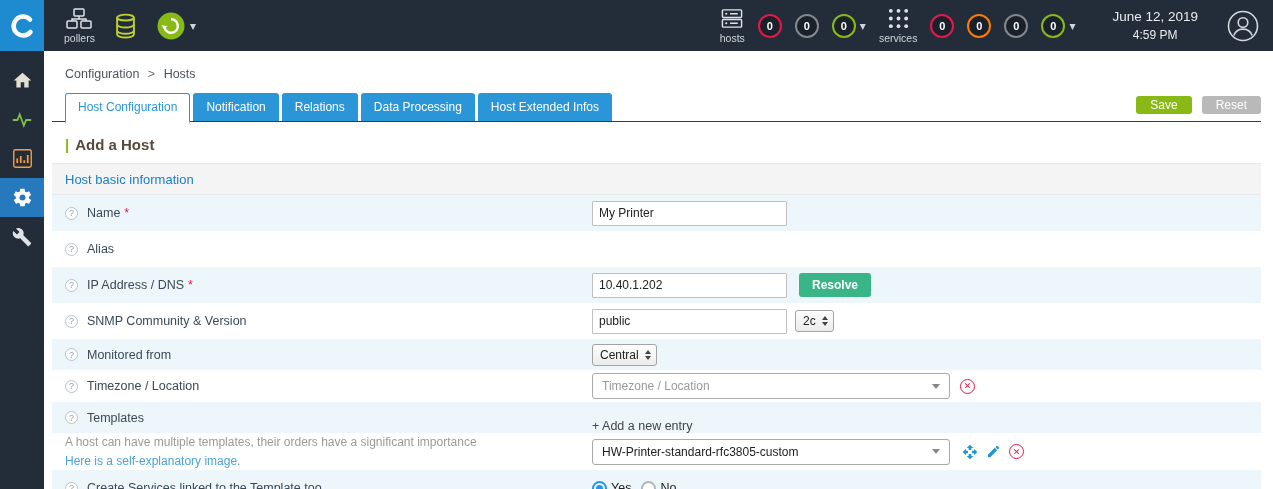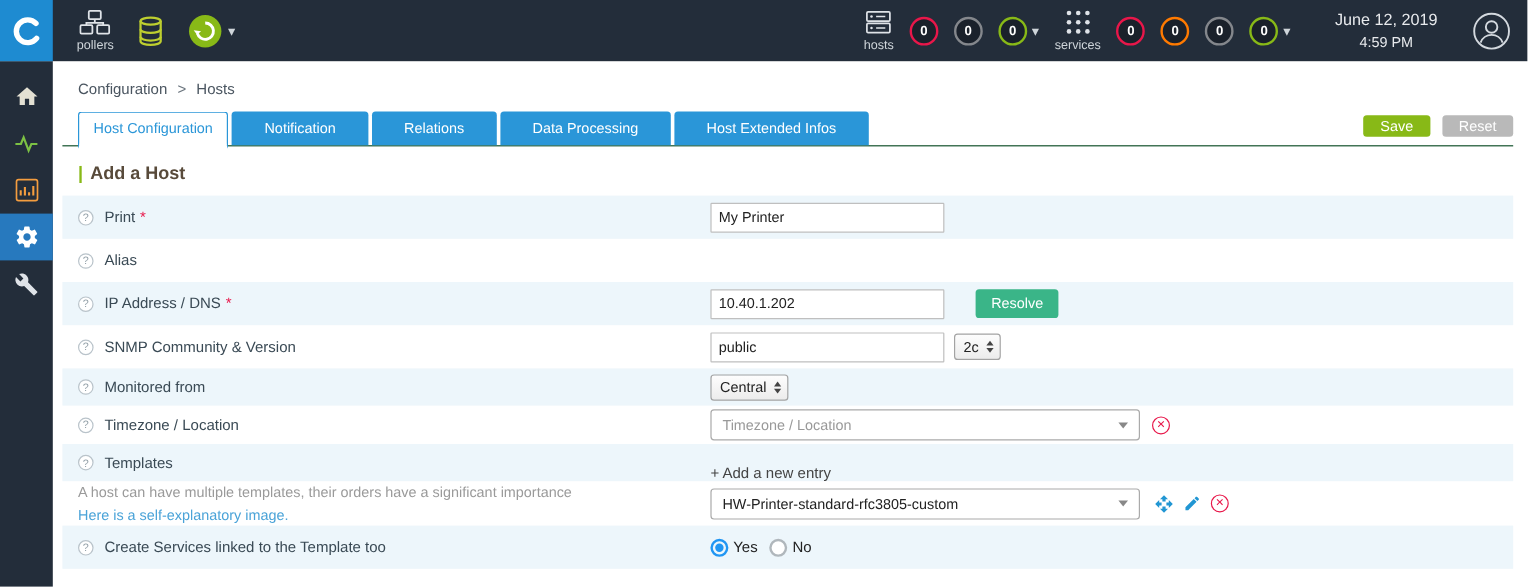--- a/index.html
+++ b/index.html
@@ -45,21 +45,21 @@
   .breadcrumb { padding: 16px 0 0 13px; font-size: 12.5px; color: #4a5560; }
   .breadcrumb .sep { margin: 0 5px; color: #6b757e; }
   .breadcrumb .bc { cursor: pointer; }
   
   .tabbar {
     margin-top: 12px; padding-left: 13px; display: flex; align-items: flex-end;
     border-bottom: 1px solid #14532d;
   }
   .tabs { display: flex; gap: 3px; }
   .tab {
-    background: #2a96d8; color: #fff; font-size: 12px; padding: 7px 27px;
+    background: #2a96d8; color: #fff; font-size: 12px; padding: 7px 13px;
     border-radius: 3px 3px 0 0; cursor: pointer; white-space: nowrap;
   }
   .tab.active {
     background: #fff; color: #2a96d8;
     border: 1px solid #2a96d8; border-bottom: 3px solid #fff;
     margin-bottom: -3px; padding: 6px 12px 7px;
   }
   .tab-actions { margin-left: auto; display: flex; gap: 10px; padding-bottom: 7px; }
   .btn { border: none; color: #fff; font-size: 12px; padding: 2px 14px; border-radius: 3px; cursor: pointer; font-family: inherit; }
   .btn.save { background: #88b917; }
@@ -82,21 +82,21 @@
   .helpq {
     width: 13px; height: 13px; border: 1px solid #b9c3ca; border-radius: 50%;
     color: #93a0a8; font-size: 9px; display: flex; align-items: center;
     justify-content: center; flex: none; cursor: pointer; background: #fff;
   }
   .req { color: #e8174a; margin-left: 2px; }
   .tinput {
     width: 195px; height: 25px; border: 1px solid #bfbfbf; border-radius: 1px;
     padding: 0 6px; font-size: 12px; color: #222; font-family: inherit; background: #fff;
   }
-  .btn.resolve { background: #3ab588; margin-left: 26px; padding: 5px 13px; font-size: 12px; }
+  .btn.resolve { background: #3ab588; margin-left: 12px; padding: 5px 13px; font-size: 12px; font-weight: bold; }
   .mini-select {
     margin-left: 8px; border: 1px solid #a3a3a3; border-radius: 3px;
     background: linear-gradient(#fdfdfd, #ececec); padding: 3px 5px 3px 7px;
     font-size: 12px; color: #222; display: inline-flex; align-items: center; gap: 6px; cursor: pointer;
   }
   .mini-select.first { margin-left: 0; }
   .updown { display: inline-flex; flex-direction: column; gap: 2px; }
   .updown .up { width: 0; height: 0; border-left: 3.5px solid transparent; border-right: 3.5px solid transparent; border-bottom: 4px solid #444; }
   .updown .dn { width: 0; height: 0; border-left: 3.5px solid transparent; border-right: 3.5px solid transparent; border-top: 4px solid #444; }
   .s2 {
@@ -278,25 +278,28 @@
       <div class="tab-actions">
         <button class="btn save">Save</button>
         <button class="btn reset">Reset</button>
       </div>
     </div>
 
     <div class="page-title">
       <span class="pipe">|</span><span>Add a Host</span>
     </div>
 
+    <div class="section-band">
+      <span>Host basic information</span>
+    </div>
 
     <div class="frow alt">
       <div class="flabel">
         <span class="helpq">?</span>
-        <span>Print</span>
+        <span>Name</span>
         <span class="req" style="margin-left:-5px;">*</span>
       </div>
       <div class="ffield">
         <input class="tinput" type="text" value="My Printer" style="">
       </div>
     </div>
 
     <div class="frow">
       <div class="flabel">
         <span class="helpq">?</span>

